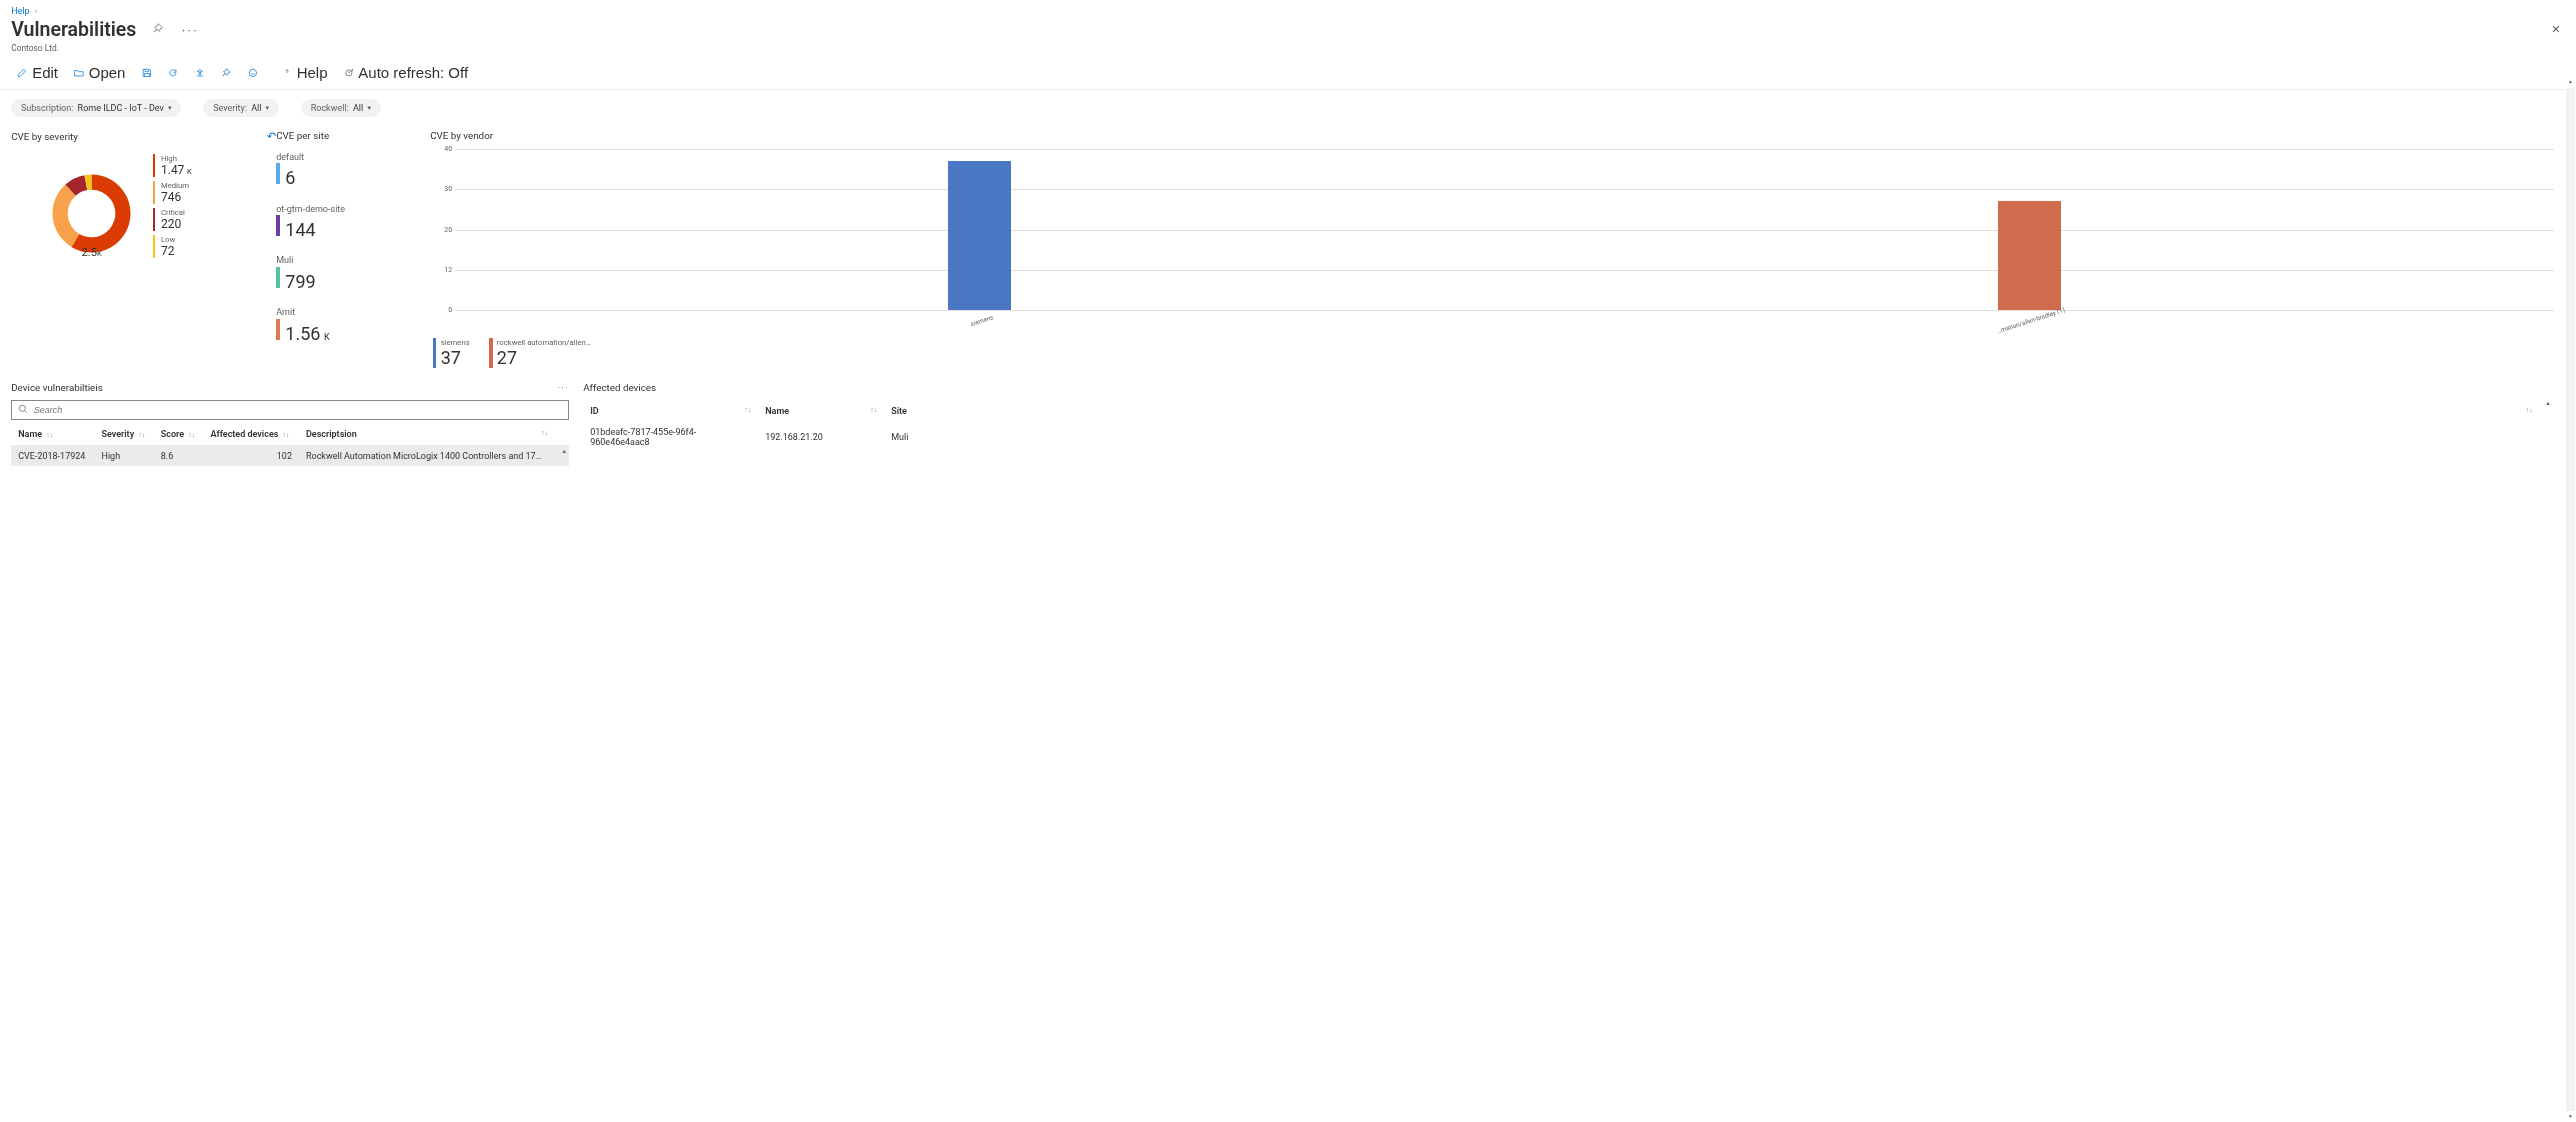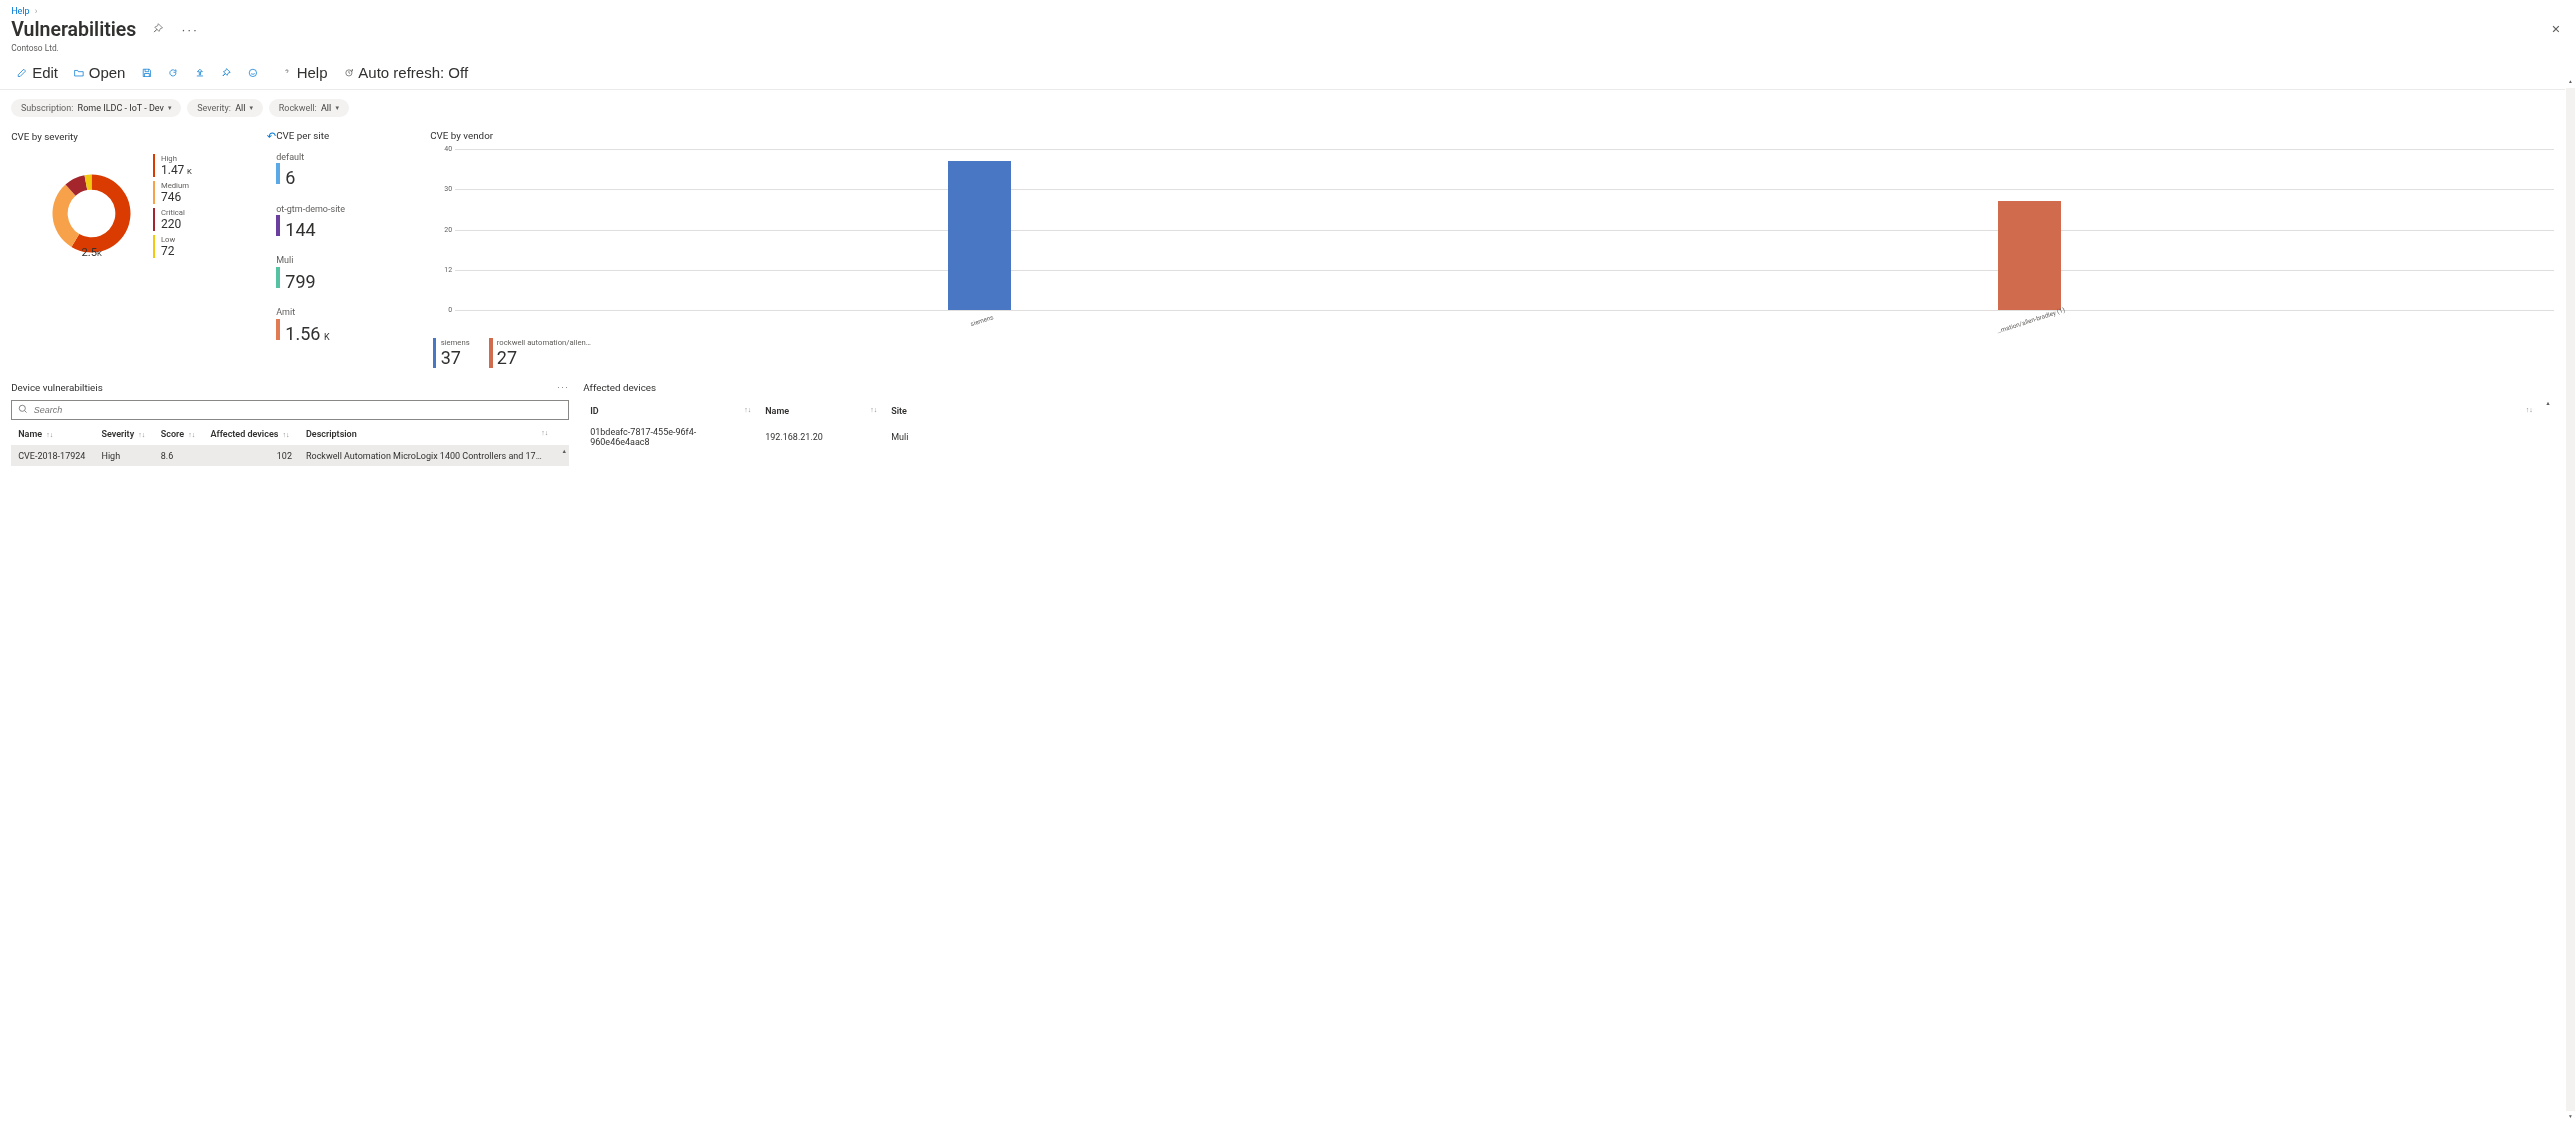--- a/index.html
+++ b/index.html
@@ -26,21 +26,21 @@
   .close-big { font-size: 11.2px; color: #605e5c; cursor: pointer; padding: 4.2px; }
 
   
   .toolbar { display: flex; align-items: center; gap: 4.2px; padding: 4.2px 11.2px 5.6px; border-bottom: 0.7px solid #edebe9; }
   .toolbar button { background: none; border: none; display: inline-flex; align-items: center; gap: 4.2px; cursor: pointer; padding: 2.8px 5.6px; color: #323130; font-size: 15px; }
   .toolbar .ico { color: #0078d4; width: 11.2px; height: 11.2px; display: inline-flex; align-items: center; justify-content: center; }
   .toolbar .ico.gray { color: #605e5c; }
   .toolbar .sep { width: 0.7px; height: 12.6px; background: transparent; margin: 0 1.4px; }
 
   
-  .filters { display: flex; gap: 6px; padding: 8.4px 11.2px 12.6px; }
+  .filters { display: flex; gap: 22px; padding: 8.4px 11.2px 12.6px; }
   .filter-pill { background: #f3f2f1; border-radius: 9.8px; padding: 4.2px 9.8px; font-size: 9px; display: inline-flex; align-items: center; gap: 4.2px; cursor: pointer; }
   .filter-pill .lbl { color: #605e5c; }
   .filter-pill .val { color: #323130; }
   .chev { font-size: 7px; color: #605e5c; }
 
   
   .dash { display: grid; grid-template-columns: 265px 154px 1fr; gap: 0; padding: 0 11.2px 14px; margin-right: 11.2px; }
   .panel-head { font-size: 9.8px; font-weight: 400; color: #323130; margin-bottom: 5.6px; display: flex; justify-content: space-between; align-items: center; }
   .panel-head .undo { color: #0078d4; cursor: pointer; font-size: 11.2px; }
 

